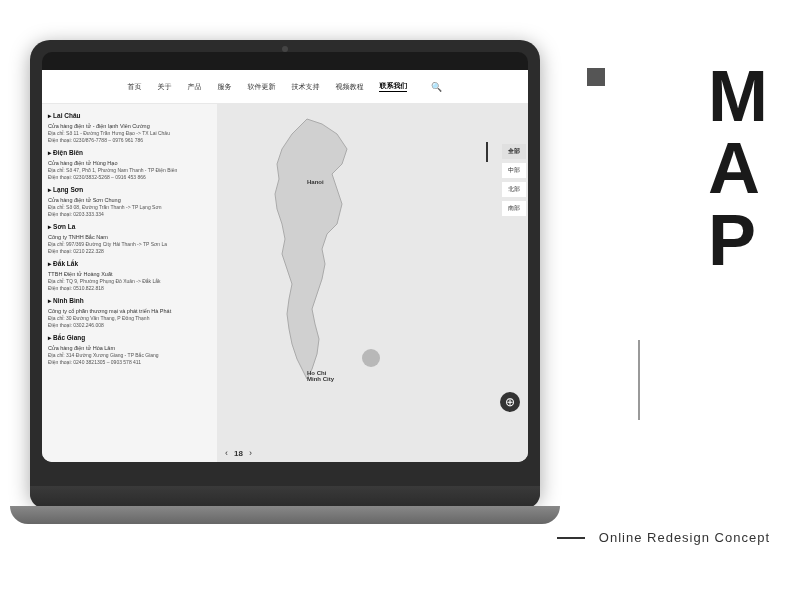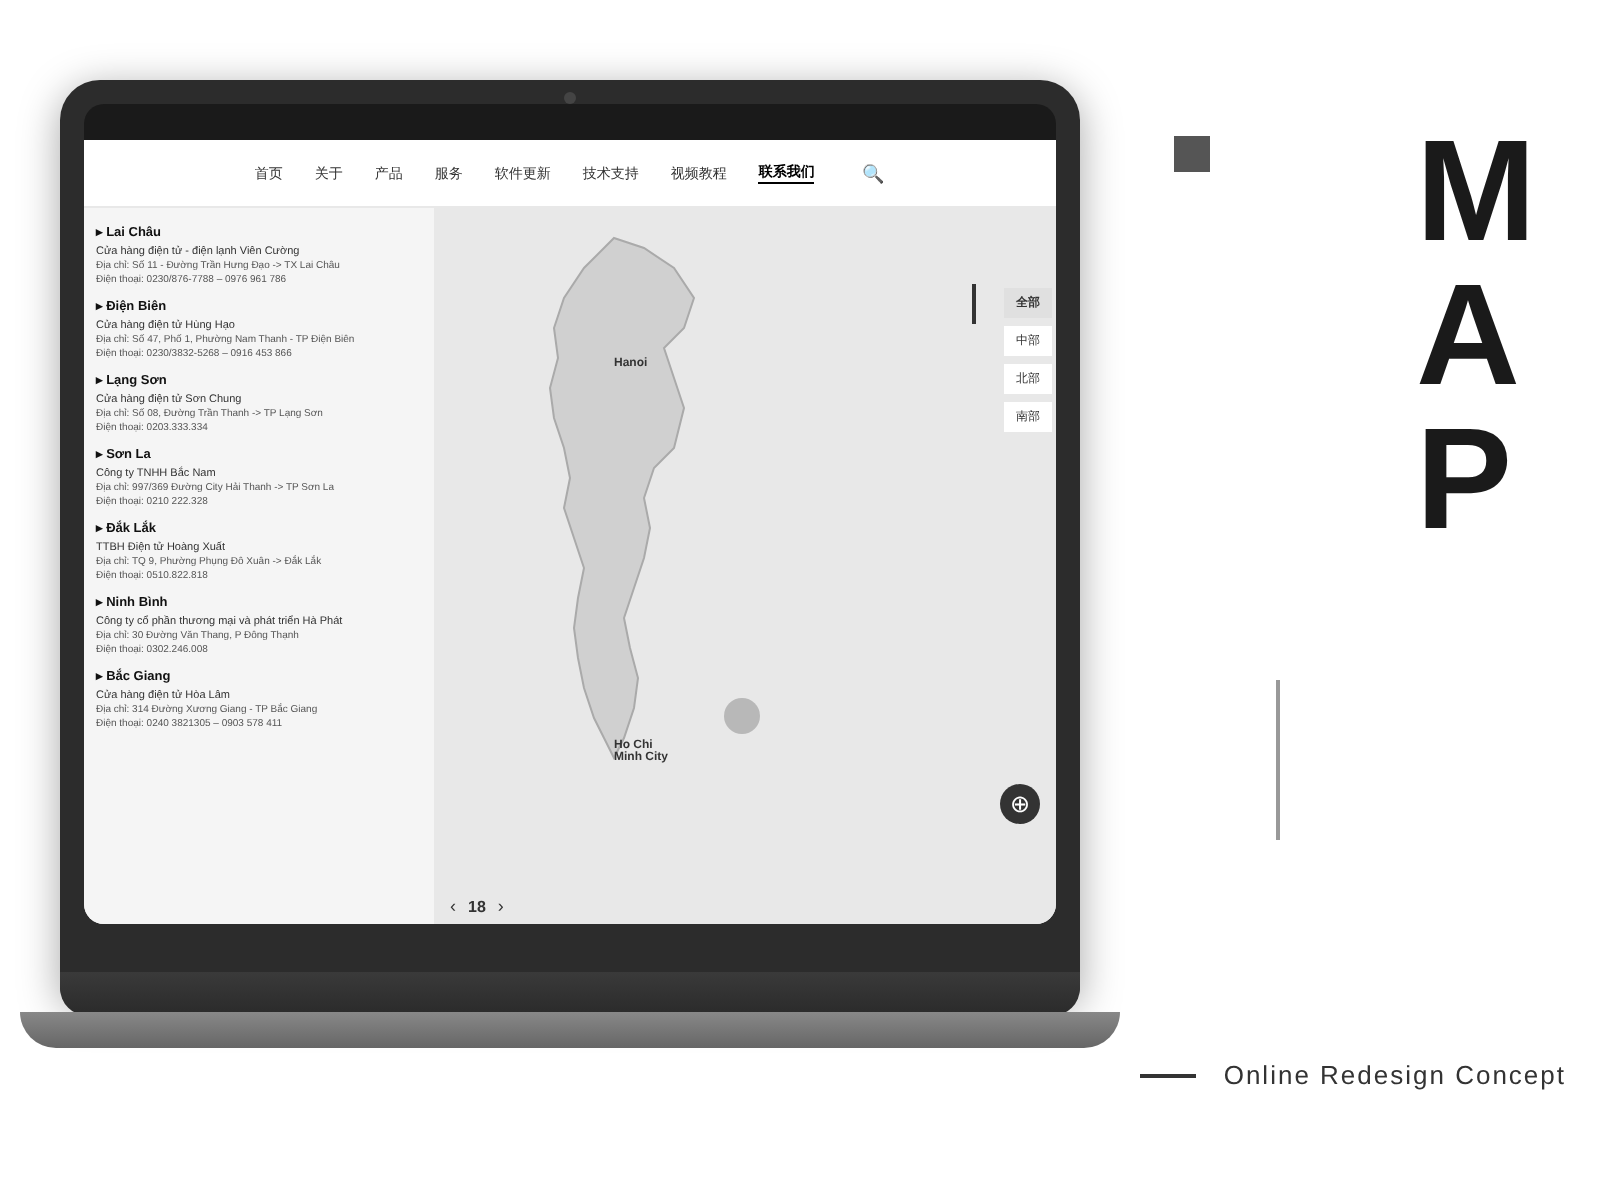--- a/index.html
+++ b/index.html
@@ -37,21 +37,21 @@
       height: 18px;
       background: #555;
       top: 68px;
       right: 195px;
     }
 
     
     .bottom-label {
       position: absolute;
       bottom: 55px;
-      right: 17px;
+      right: 30px;
       display: flex;
       align-items: center;
       gap: 14px;
     }
 
     .dash-line {
       width: 28px;
       height: 2px;
       background: #333;
     }

